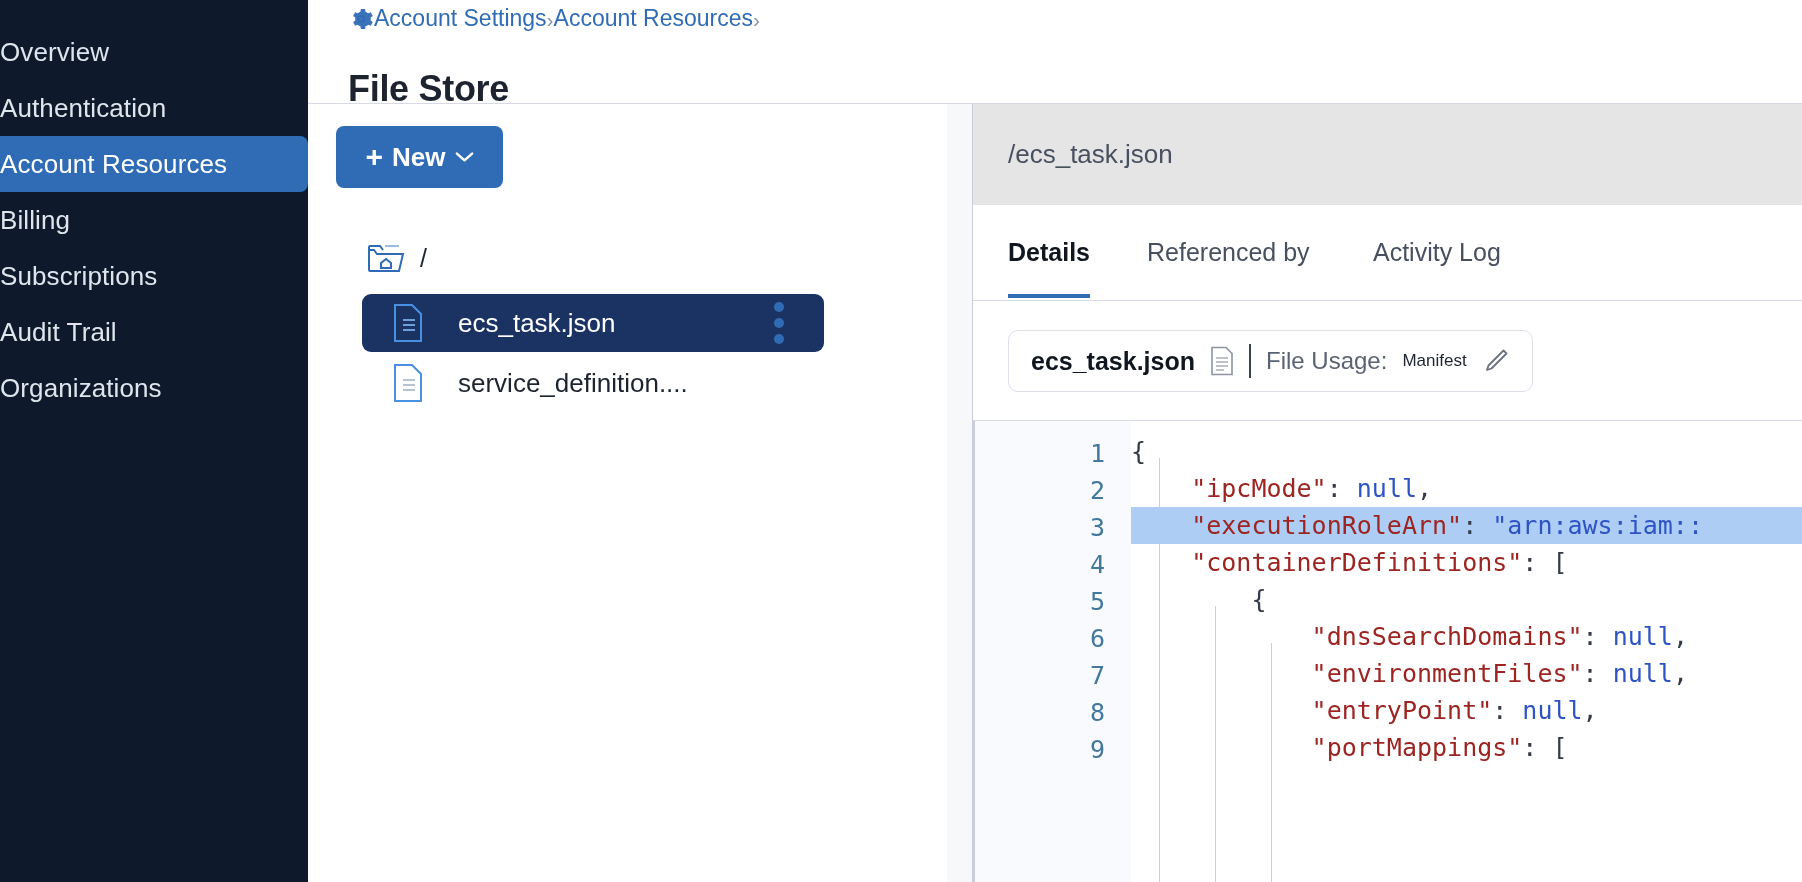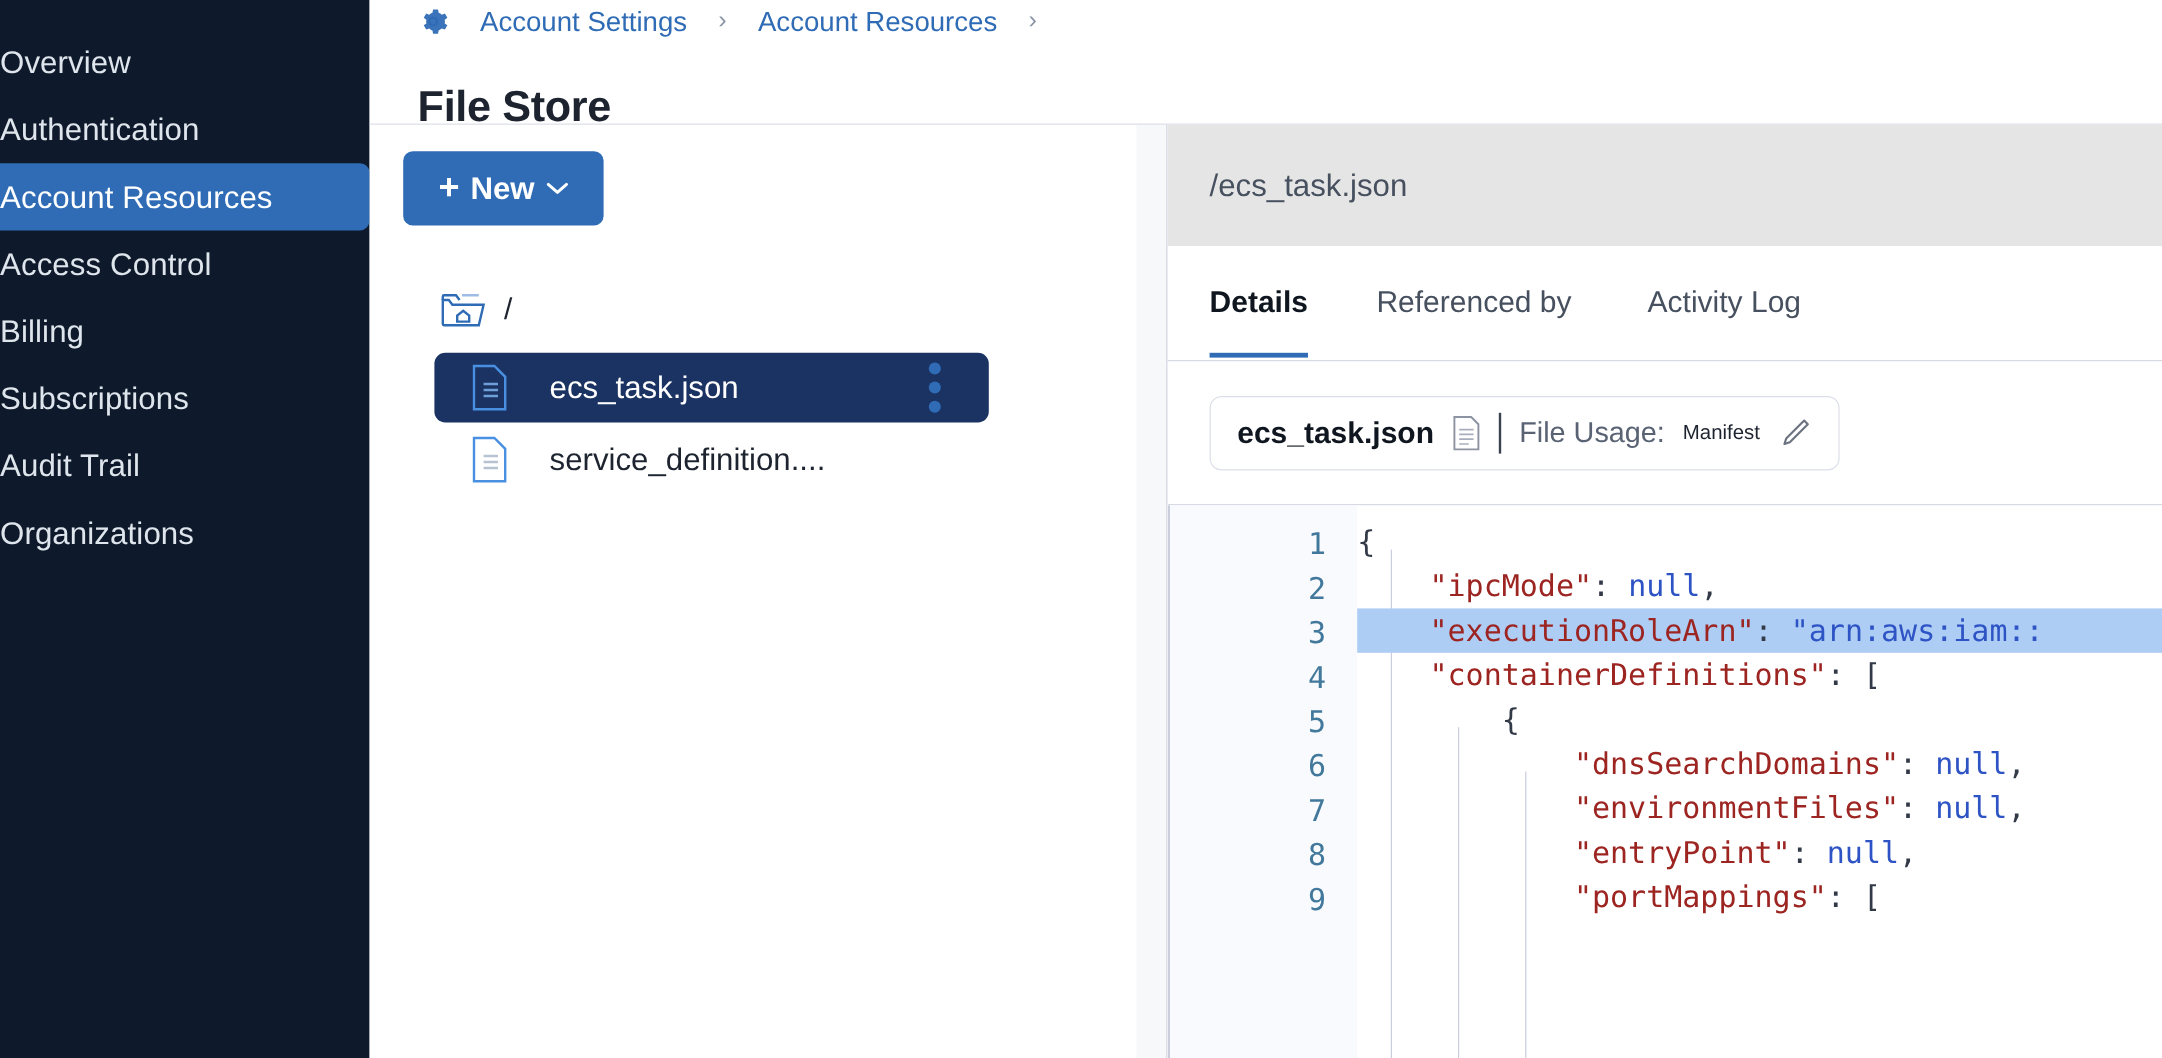--- a/index.html
+++ b/index.html
@@ -27,22 +27,22 @@
     margin-right:0;
   }
   .nav-item:first-child { margin-top:0; }
 
   
   .topbar {
     position:absolute; left:308px; top:0; width:1494px; height:104px;
     background:#ffffff; border-bottom:1px solid #d7dae4;
   }
   .crumbs {
-    position:absolute; left:40px; top:5px; display:flex; align-items:flex-start;
-    gap:26px; font-size:23px;
+    position:absolute; left:40px; top:5px; display:flex; align-items:flex-end;
+    gap:0; font-size:23px;
   }
   .gear-icon { width:26px; height:26px; display:block; }
   .crumb-link { color:#2f6cb5; cursor:pointer; }
   .crumb-sep { color:#8b94a5; font-size:21px; }
   .page-title {
     position:absolute; left:40px; top:44px; font-size:36px; font-weight:bold;
     color:#1d2430; letter-spacing:-.3px;
   }
 
   
@@ -151,23 +151,20 @@
 
   <nav class="sidebar">
     <div class="nav-item" style="margin-top:24px">
         <span>Overview</span>
       </div>
     <div class="nav-item">
         <span>Authentication</span>
       </div>
     <div class="nav-item active">
         <span>Account Resources</span>
-      </div>
-    <div class="nav-item">
-        <span>Access Control</span>
       </div>
     <div class="nav-item">
         <span>Billing</span>
       </div>
     <div class="nav-item">
         <span>Subscriptions</span>
       </div>
     <div class="nav-item">
         <span>Audit Trail</span>
       </div>

